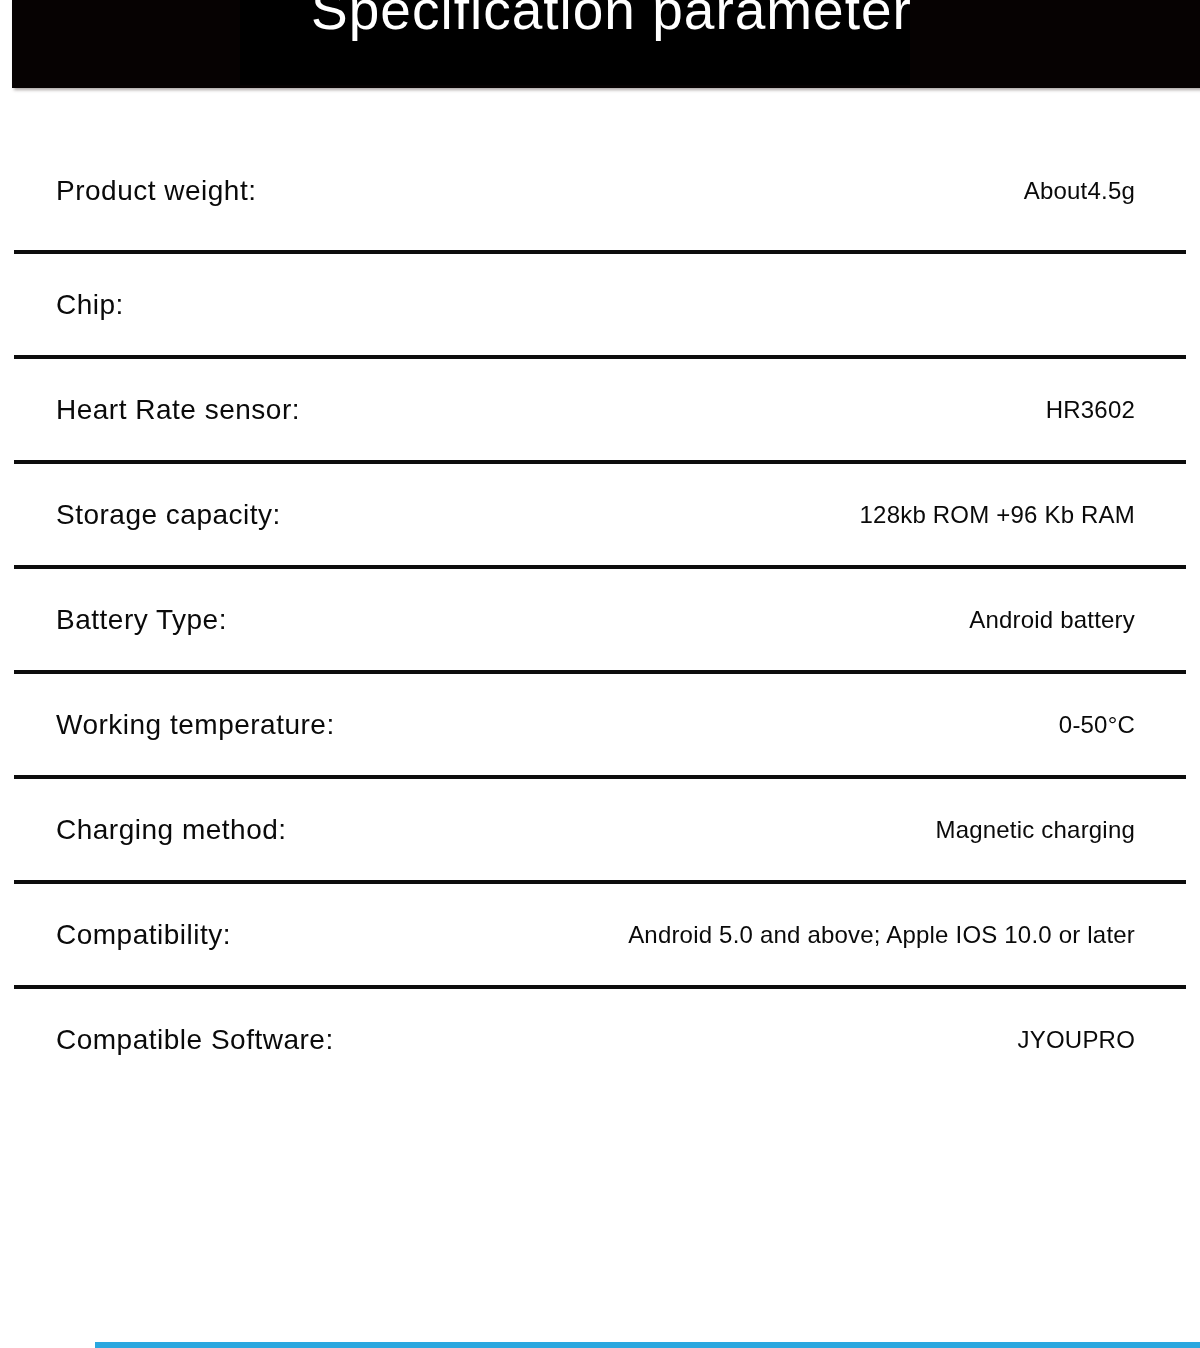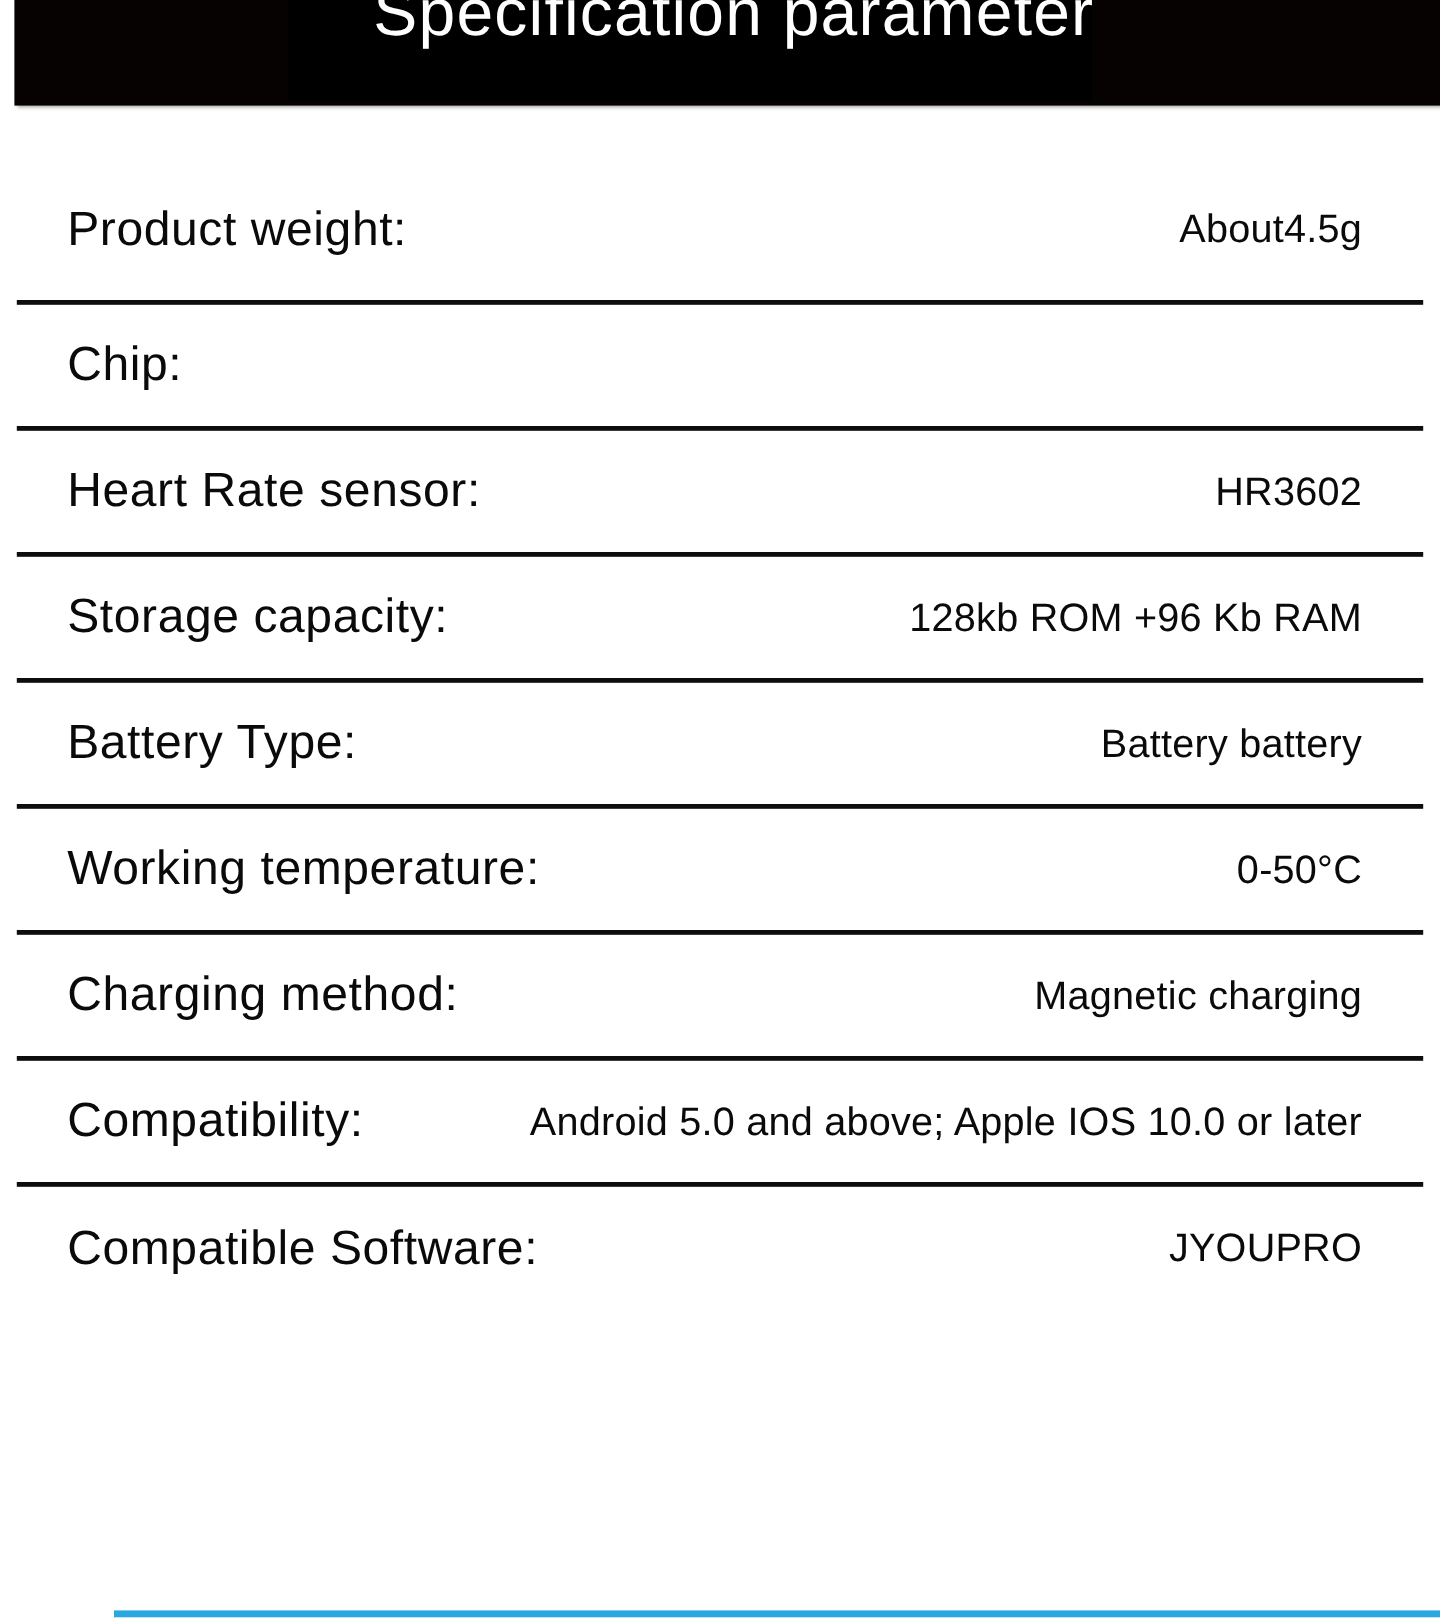--- a/index.html
+++ b/index.html
@@ -70,26 +70,26 @@
   }
   .spec-row.first{
     height:166px; 
     padding-top:44px;
   }
   .spec-row.last{
     height:102px;
     border-bottom:none;
   }
   .spec-label{
-    font-size:40px;
+    font-size:28px;
     letter-spacing:0.5px;
     white-space:nowrap;
   }
   .spec-value{
-    font-size:33px;
+    font-size:24px;
     letter-spacing:0.2px;
     text-align:right;
     white-space:nowrap;
   }
 
   
   .accent-bar{
     position:absolute;
     left:95px;right:0;bottom:0;
     height:6px;
@@ -122,21 +122,21 @@
       <span class="spec-value">HR3602</span>
     </div>
 
     <div class="spec-row">
       <span class="spec-label">Storage capacity:</span>
       <span class="spec-value">128kb ROM +96 Kb RAM</span>
     </div>
 
     <div class="spec-row">
       <span class="spec-label">Battery Type:</span>
-      <span class="spec-value">Battery battery</span>
+      <span class="spec-value">Android battery</span>
     </div>
 
     <div class="spec-row">
       <span class="spec-label">Working temperature:</span>
       <span class="spec-value">0-50°C</span>
     </div>
 
     <div class="spec-row">
       <span class="spec-label">Charging method:</span>
       <span class="spec-value">Magnetic charging</span>

